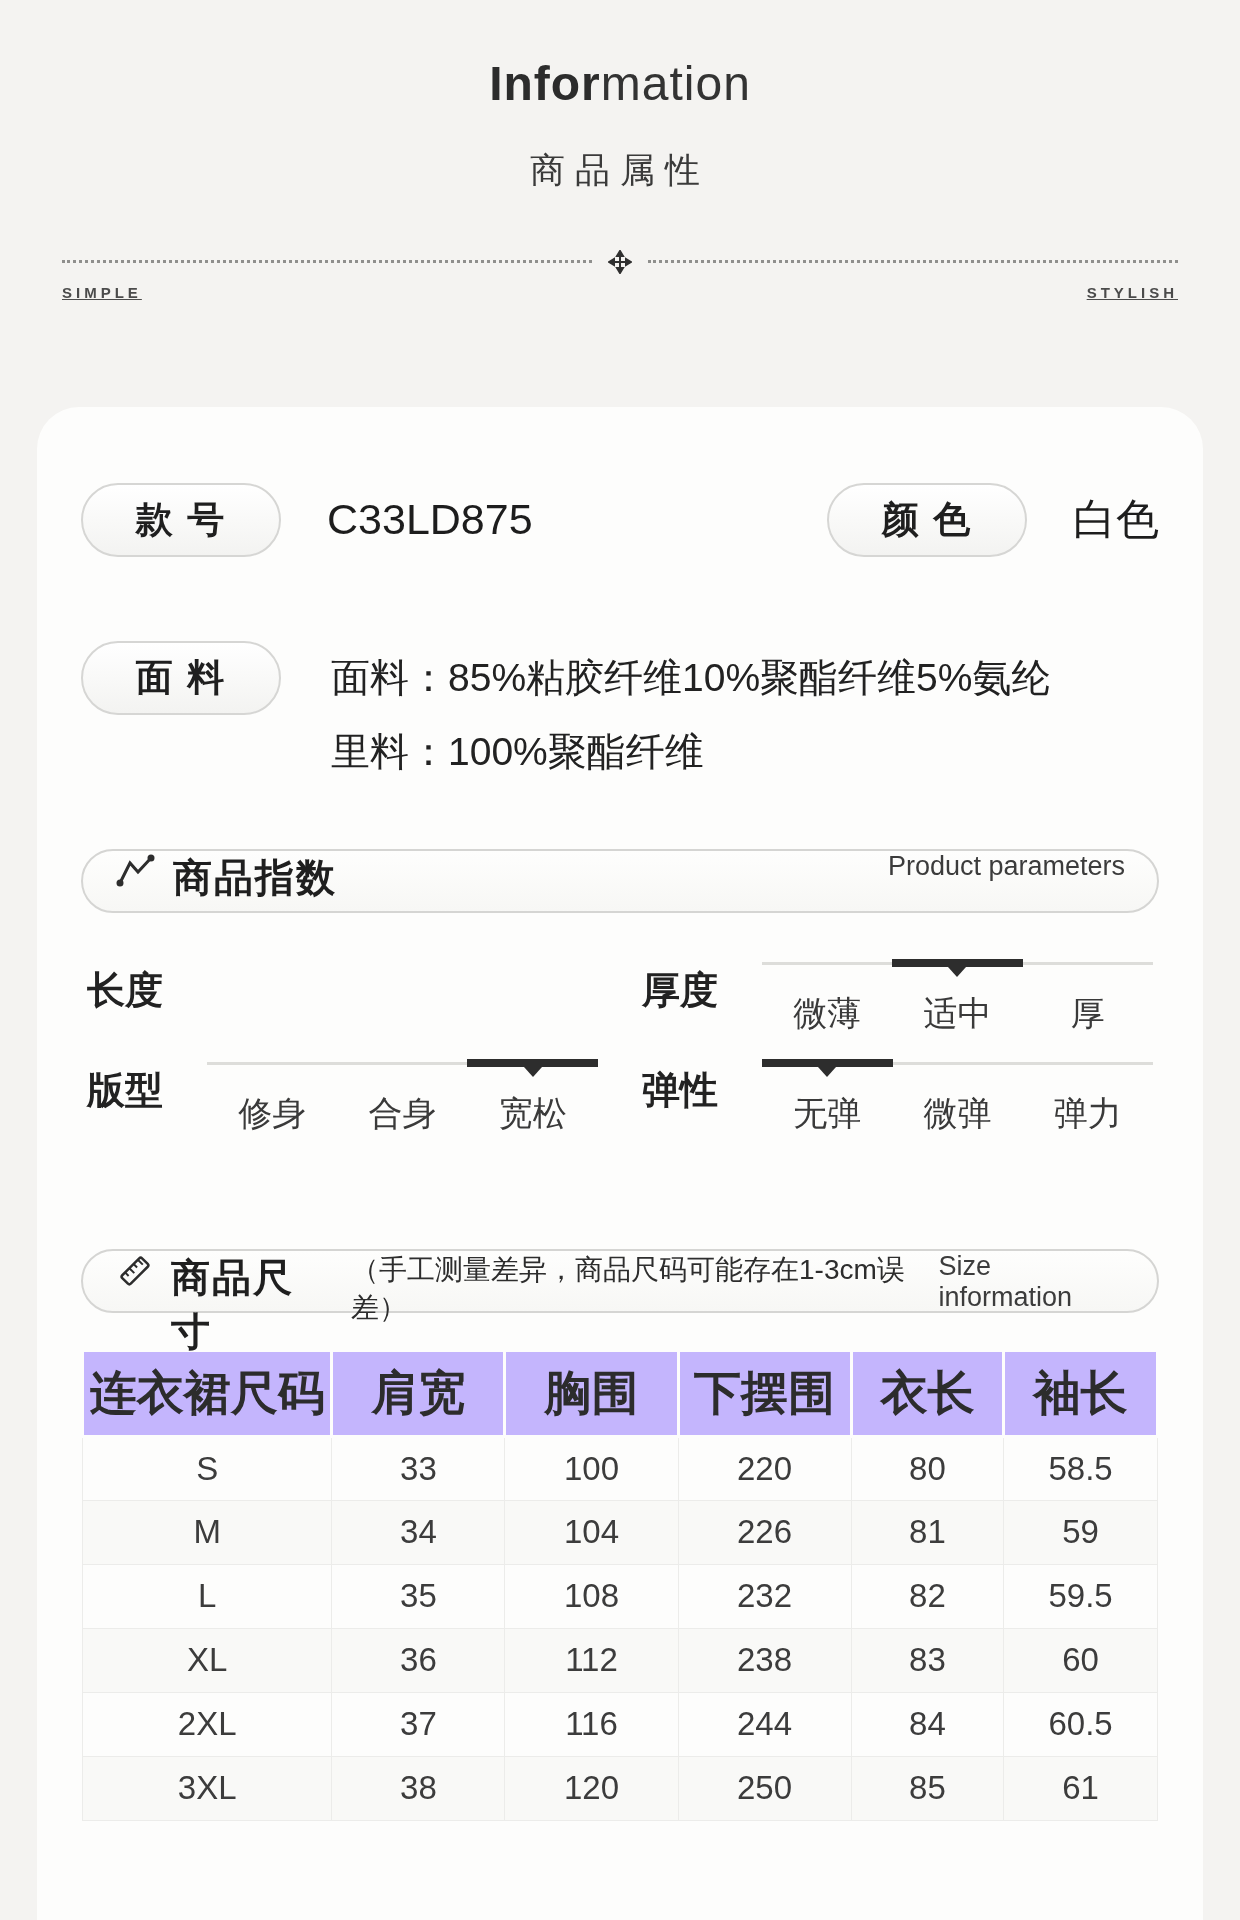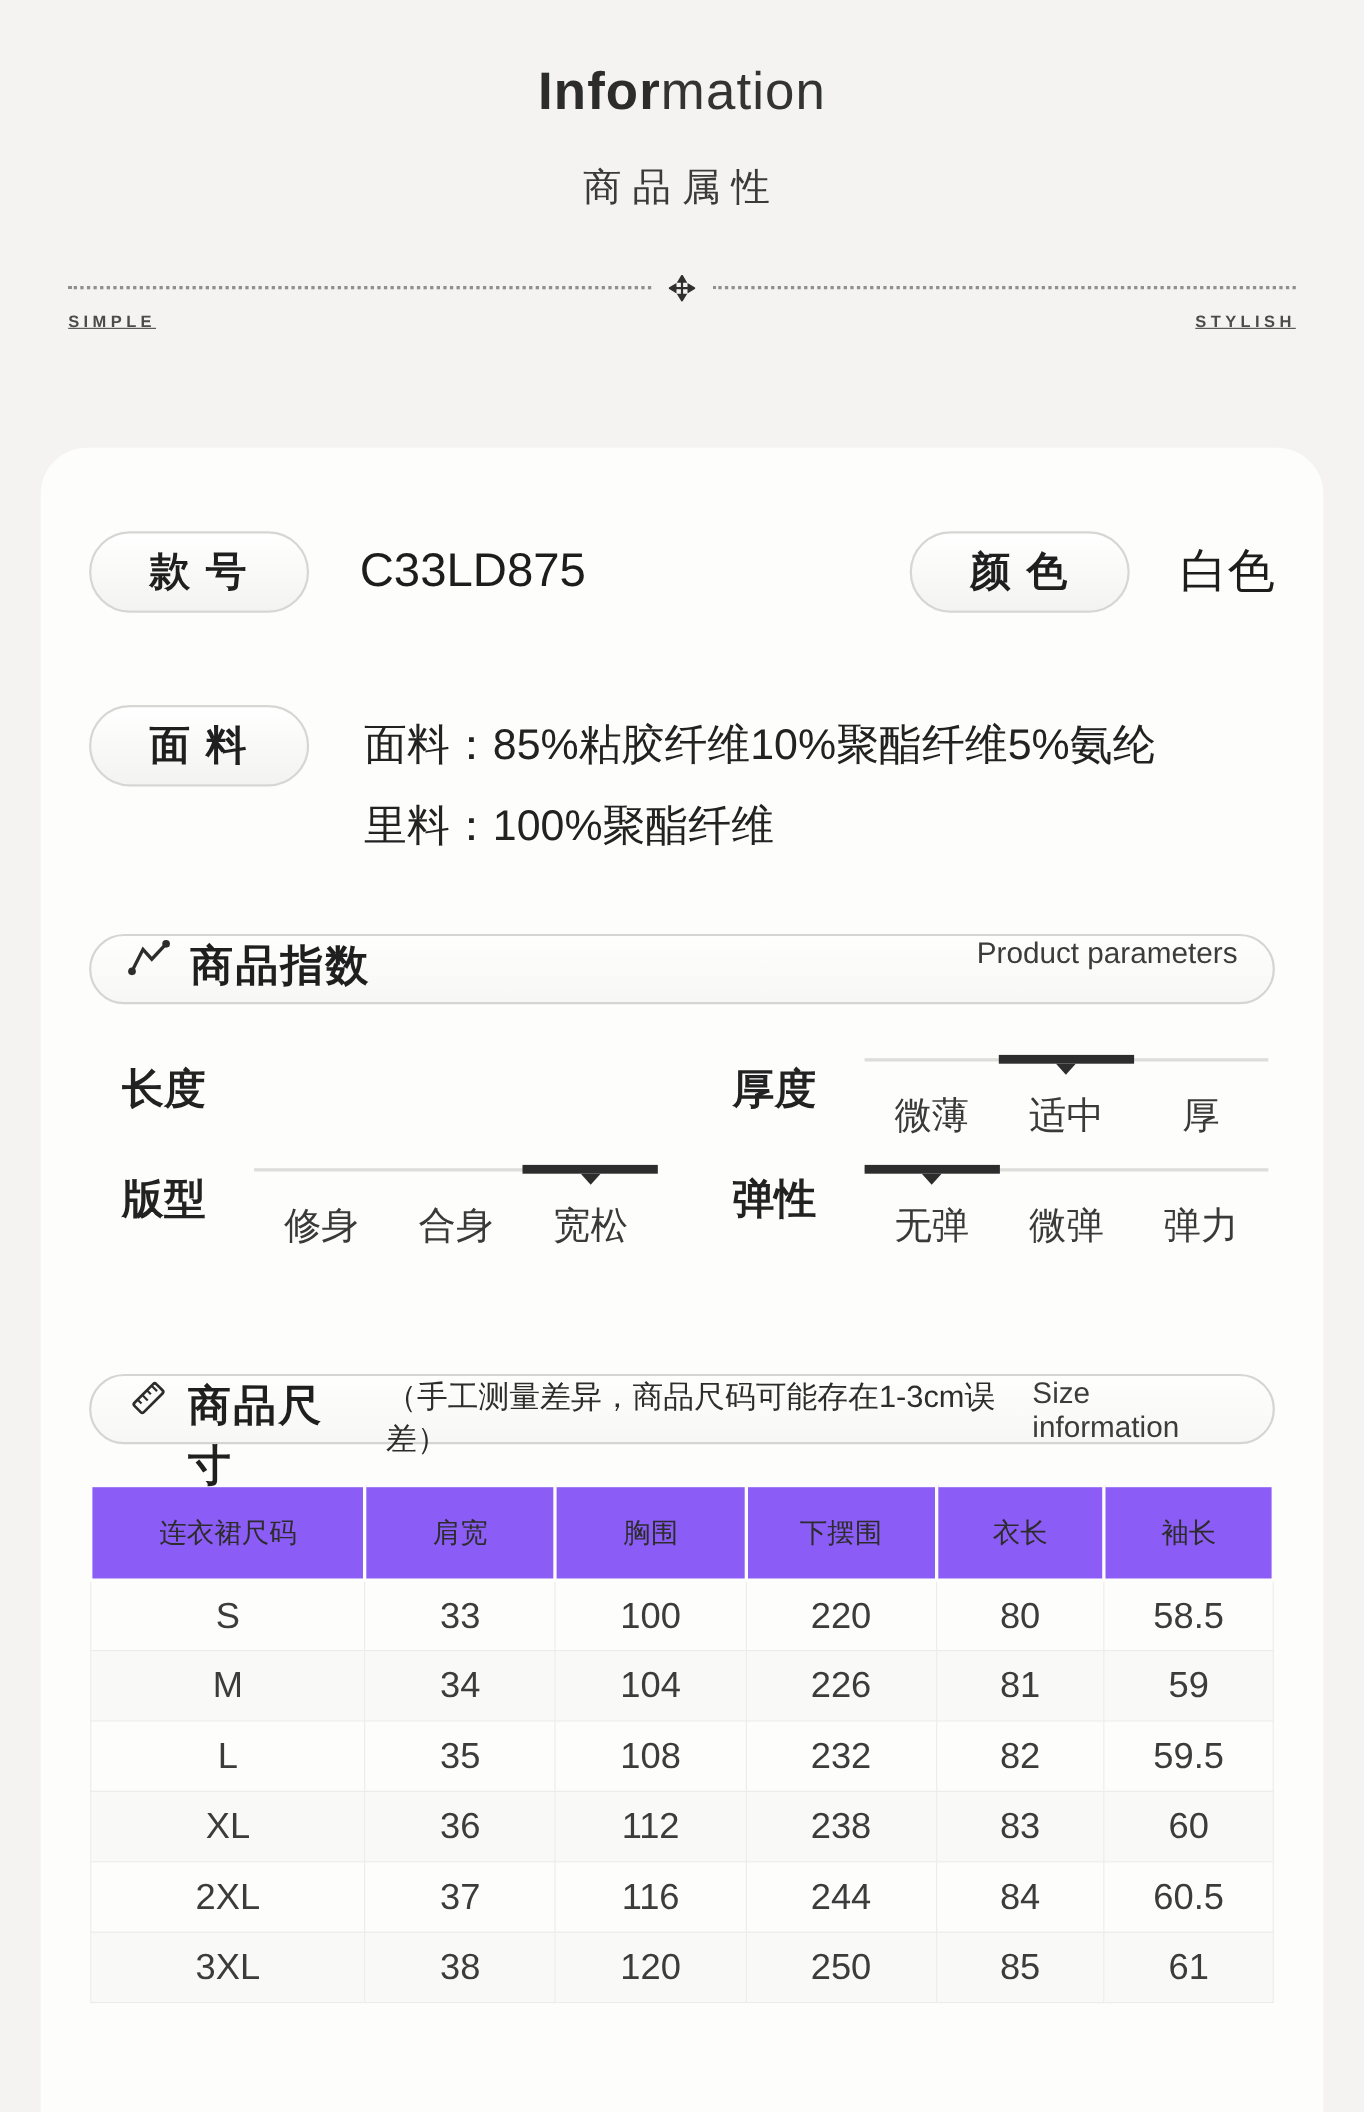--- a/index.html
+++ b/index.html
@@ -60,40 +60,40 @@
   }
   .bar-icon { display:flex; align-items:center; flex-shrink:0; }
   .bar-title { margin-left:16px; font-size:39px; font-weight:700; color:#1f1f1f; letter-spacing:2px; }
   .bar-note { margin-left:22px; font-size:28px; font-weight:500; color:#2d2d2d; }
   .bar-en { margin-left:auto; font-size:27px; color:#3c3c3c; }
   
   .param-grid {
     margin-top:46px; display:grid; grid-template-columns:1fr 1fr;
     column-gap:44px; row-gap:22px; padding:0 6px;
   }
-  .param-group { display:flex; align-items:flex-start;margin-left:24px; }
+  .param-group { display:flex; align-items:flex-start; }
   .param-label { width:104px; font-size:38px; font-weight:700; color:#222; padding-top:6px; flex-shrink:0; }
   .param-body { flex:1; margin-left:16px; }
   .p-track { position:relative; height:10px; }
   .p-line { position:absolute; left:0; right:0; top:3px; height:3px; background:#ddddda; }
   .p-sel { position:absolute; top:0; width:33.4%; height:8px; background:#2d2d2d; }
   .p-sel::after {
     content:""; position:absolute; left:50%; top:8px; transform:translateX(-50%);
     border-left:9px solid transparent; border-right:9px solid transparent;
     border-top:10px solid #2d2d2d;
   }
   .opts { display:flex; margin-top:22px; }
   .opt { flex:1; text-align:center; font-size:34px; color:#3a3a3a; }
   
   .size-table {
     margin-top:36px; width:100%; border-collapse:collapse; table-layout:fixed;
   }
   .size-table th {
-    background:#8b5cf6; border:3px solid #fdfdfc; height:86px;
-    font-size:25px; font-weight:400; color:#2c2c2c;
+    background:#c4b5fd; border:3px solid #fdfdfc; height:86px;
+    font-size:47px; font-weight:700; color:#2c2c2c;
   }
   .size-table td {
     border:1px solid #ececea; height:64px; text-align:center;
     font-size:33px; color:#3c3c3c; background:#fdfdfc;
   }
   .size-table tr:nth-child(even) td { background:#f9f9f7; }
   svg { display:block; }
 </style>
 </head>
 <body>

